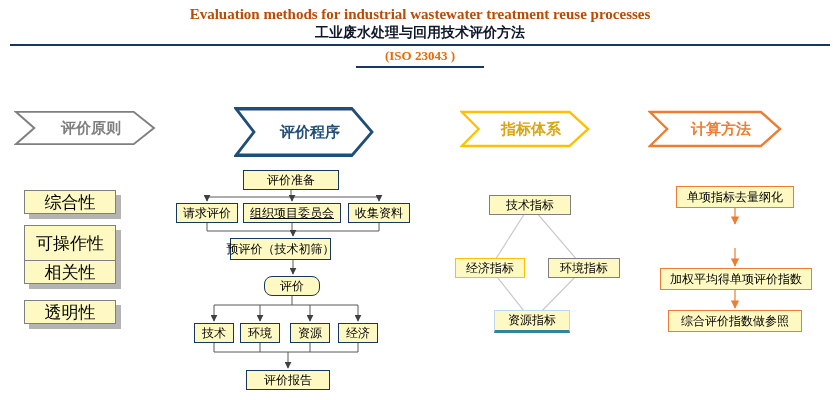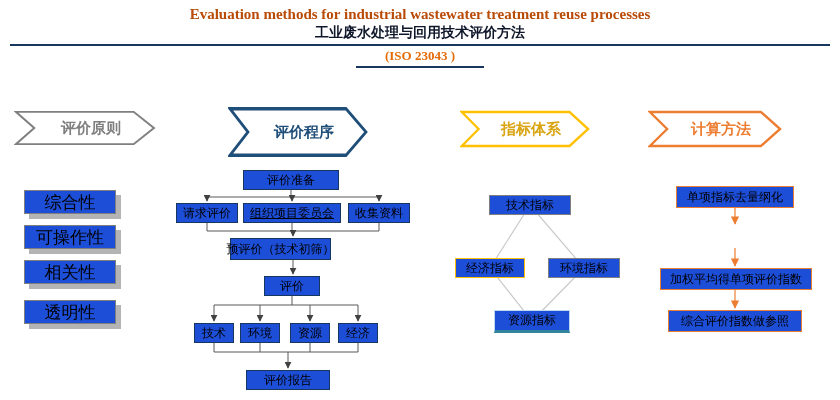--- a/index.html
+++ b/index.html
@@ -24,21 +24,21 @@
   .rule{position:absolute;height:2px;background:#17375e;}
   .banner{position:absolute;}
   .banner svg{position:absolute;top:0;left:0;width:100%;height:100%;}
   .banner .blabel{
     position:absolute;top:0;left:0;width:100%;height:100%;
     display:flex;align-items:center;justify-content:center;
     padding-left:12px;box-sizing:border-box;
     font-weight:bold;font-size:15px;white-space:nowrap;
   }
   .box{
-    position:absolute;background:#1d4ed8;box-sizing:border-box;
+    position:absolute;background:#fef9c3;box-sizing:border-box;
     display:flex;align-items:center;justify-content:center;
     font-size:12px;color:#000;white-space:nowrap;
   }
   .b-gray{border:1.4px solid #7f7f7f;}
   .b-navy{border:1.4px solid #17375e;}
   .b-yellow{border:1.6px solid #ffc000;}
   .b-orange{border:1.5px solid #ed7d31;}
   .b-teal{border:1px solid #bdd7ee;border-bottom:3px solid #31849b;}
   .shadowed{box-shadow:5px 5px 0 #b4b4b4;font-size:17px;}
   #wires{position:absolute;top:0;left:0;z-index:1;}
@@ -102,36 +102,36 @@
     </g>
   </svg>
 
   <div class="banner layer2" style="left:14px;top:110px;width:142px;height:36px;">
     <svg viewBox="0 0 140 38" preserveAspectRatio="none">
       <polygon points="2,2 118,2 138,19 118,36 2,36 20,19" fill="#ffffff" stroke="#7f7f7f" stroke-width="2"></polygon>
     </svg>
     <span class="blabel" style="color:#7f7f7f;">评价原则</span>
   </div>
   <div class="box b-gray shadowed layer2" style="left:24px;top:190px;width:92px;height:24px;">综合性</div>
-  <div class="box b-gray shadowed layer2" style="left:24px;top:225px;width:92px;height:24px;">可操作性</div>
+  <div class="box b-gray shadowed layer2" style="left:24px;top:225px;width:92px;height:36px;">可操作性</div>
   <div class="box b-gray shadowed layer2" style="left:24px;top:260px;width:92px;height:24px;">相关性</div>
   <div class="box b-gray shadowed layer2" style="left:24px;top:300px;width:92px;height:24px;">透明性</div>
 
-  <div class="banner layer2" style="left:228px;top:106px;width:140px;height:52px;">
+  <div class="banner layer2" style="left:234px;top:106px;width:140px;height:52px;">
     <svg viewBox="0 0 140 38" preserveAspectRatio="none">
       <polygon points="2,2 118,2 138,19 118,36 2,36 20,19" fill="#ffffff" stroke="#1f4e79" stroke-width="2.4"></polygon>
     </svg>
     <span class="blabel" style="color:#1f4e79;">评价程序</span>
   </div>
   <div class="box b-navy layer2" style="left:243px;top:170px;width:96px;height:20px;">评价准备</div>
   <div class="box b-navy layer2" style="left:176px;top:203px;width:62px;height:20px;">请求评价</div>
   <div class="box b-navy layer2" style="left:243px;top:203px;width:98px;height:20px;text-decoration:underline;">组织项目委员会</div>
   <div class="box b-navy layer2" style="left:348px;top:203px;width:62px;height:20px;">收集资料</div>
   <div class="box b-navy layer2" style="left:230px;top:238px;width:101px;height:22px;">预评价（技术初筛）</div>
-  <div class="box b-navy layer2" style="left:264px;top:276px;width:56px;height:20px;">评价</div>
+  <div class="box b-navy layer2" style="left:264px;top:276px;width:56px;height:20px;border-radius:8px;">评价</div>
   <div class="box b-navy layer2" style="left:194px;top:323px;width:40px;height:20px;">技术</div>
   <div class="box b-navy layer2" style="left:240px;top:323px;width:40px;height:20px;">环境</div>
   <div class="box b-navy layer2" style="left:290px;top:323px;width:40px;height:20px;">资源</div>
   <div class="box b-navy layer2" style="left:338px;top:323px;width:40px;height:20px;">经济</div>
   <div class="box b-navy layer2" style="left:246px;top:370px;width:84px;height:20px;">评价报告</div>
 
   <div class="banner layer2" style="left:460px;top:110px;width:130px;height:38px;">
     <svg viewBox="0 0 140 38" preserveAspectRatio="none">
       <polygon points="2,2 118,2 138,19 118,36 2,36 20,19" fill="#ffffff" stroke="#ffc000" stroke-width="2.4"></polygon>
     </svg>

